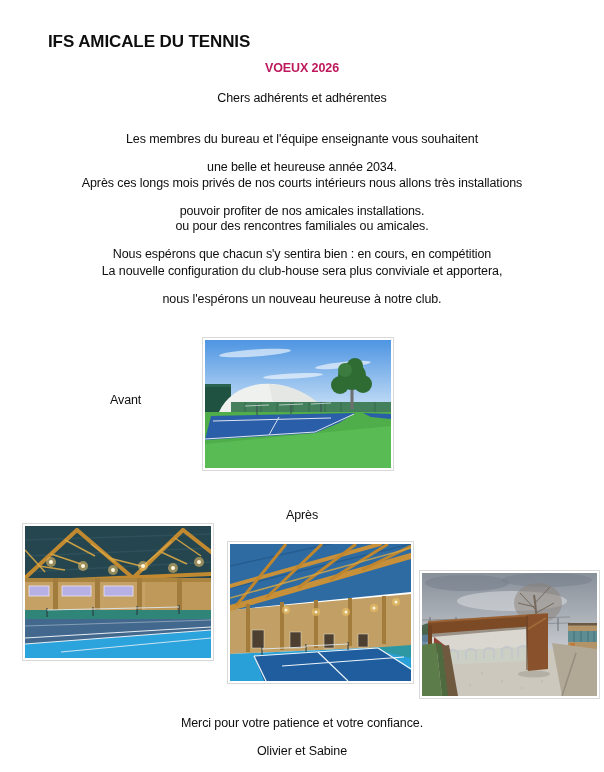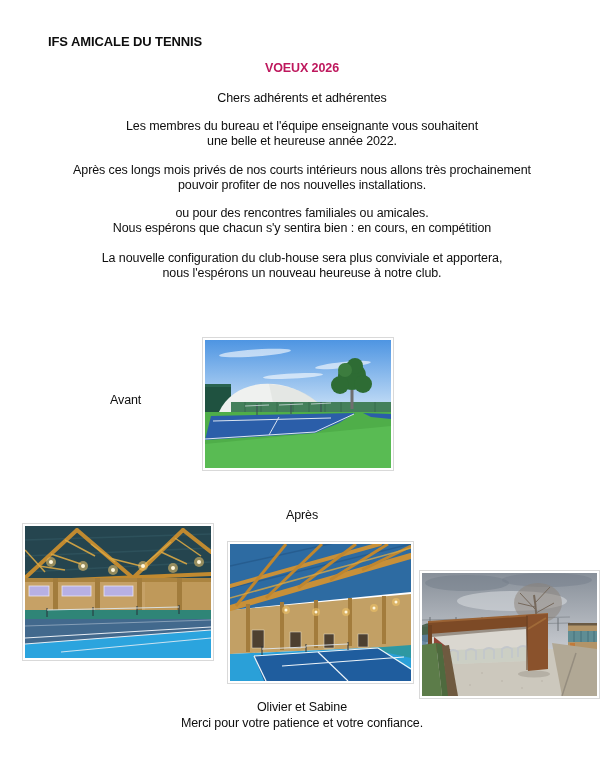--- a/index.html
+++ b/index.html
@@ -4,24 +4,24 @@
 <style>
   html,body { margin:0; padding:0; background:#ffffff; }
   .page {
     position:relative; width:604px; height:772px; background:#ffffff;
     font-family:"Liberation Sans","DejaVu Sans",sans-serif;
     font-size:12.5px; line-height:15px; color:#0e0e0e; letter-spacing:-0.1px;
     overflow:hidden;
   }
   .org {
     position:absolute; left:48px; top:34px; margin:0;
-    font-size:13px; font-weight:700; letter-spacing:-0.1px;
+    font-size:17px; font-weight:700; letter-spacing:-0.1px;
   }
   .line, .para { position:absolute; left:0; right:0; text-align:center; margin:0; }
-  .para span { display:block; }
+  .para span { display:block;margin-top:13px; }
   .title-line { font-weight:700; color:#be185d; }
   .label-avant { position:absolute; left:110px; top:393px; }
   .photo {
     position:absolute; margin:0; padding:2px; background:#ffffff;
     border:1px solid #d9d9d9; line-height:0;
   }
   .photo svg { display:block; }
 </style>
 </head>
 <body>
@@ -29,26 +29,26 @@
 <div class="page">
 
   <h1 class="org">IFS AMICALE DU TENNIS</h1>
 
   <div class="line title-line" style="top:61px">VOEUX 2026</div>
 
   <div class="line" style="top:91px">Chers adhérents et adhérentes</div>
 
   <p class="para" style="top:119px">
     <span>Les membres du bureau et l'équipe enseignante vous souhaitent</span>
-    <span>une belle et heureuse année 2022.</span>
+    <span>une belle et heureuse année 2034.</span>
   </p>
 
   <p class="para" style="top:163px">
-    <span>Après ces longs mois privés de nos courts intérieurs nous allons très prochainement</span>
-    <span>pouvoir profiter de nos nouvelles installations.</span>
+    <span>Après ces longs mois privés de nos courts intérieurs nous allons très installations</span>
+    <span>pouvoir profiter de nos amicales installations.</span>
   </p>
 
   <p class="para" style="top:206px">
     <span>ou pour des rencontres familiales ou amicales.</span>
     <span>Nous espérons que chacun s'y sentira bien : en cours, en compétition</span>
   </p>
 
   <p class="para" style="top:251px">
     <span>La nouvelle configuration du club-house sera plus conviviale et apportera,</span>
     <span>nous l'espérons un nouveau heureuse à notre club.</span>
@@ -382,15 +382,15 @@
             <circle cx="80" cy="108" r="0.8"></circle>
             <circle cx="100" cy="115" r="0.8"></circle>
           <circle cx="48" cy="112" r="0.8"></circle>
             <circle cx="120" cy="108" r="0.8"></circle>
         </g>
       </g>
     </svg>
   </figure>
 
   <div class="line" style="top:716px">Merci pour votre patience et votre confiance.</div>
-  <div class="line" style="top:700px">Olivier et Sabine</div>
+  <div class="line" style="top:744px">Olivier et Sabine</div>
 
 </div>
 
 </body></html>

